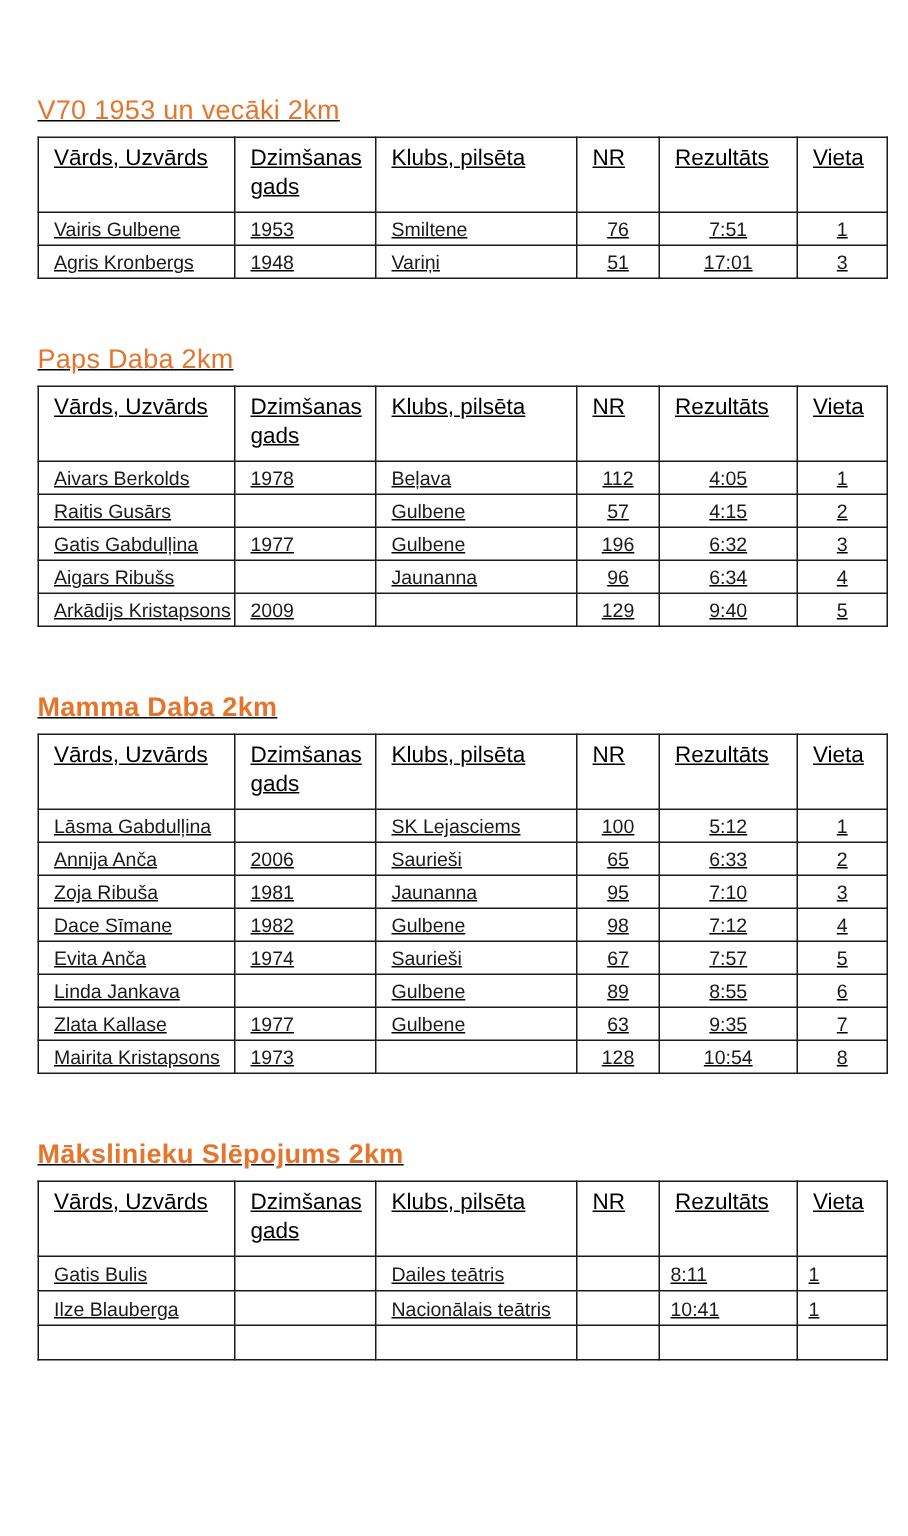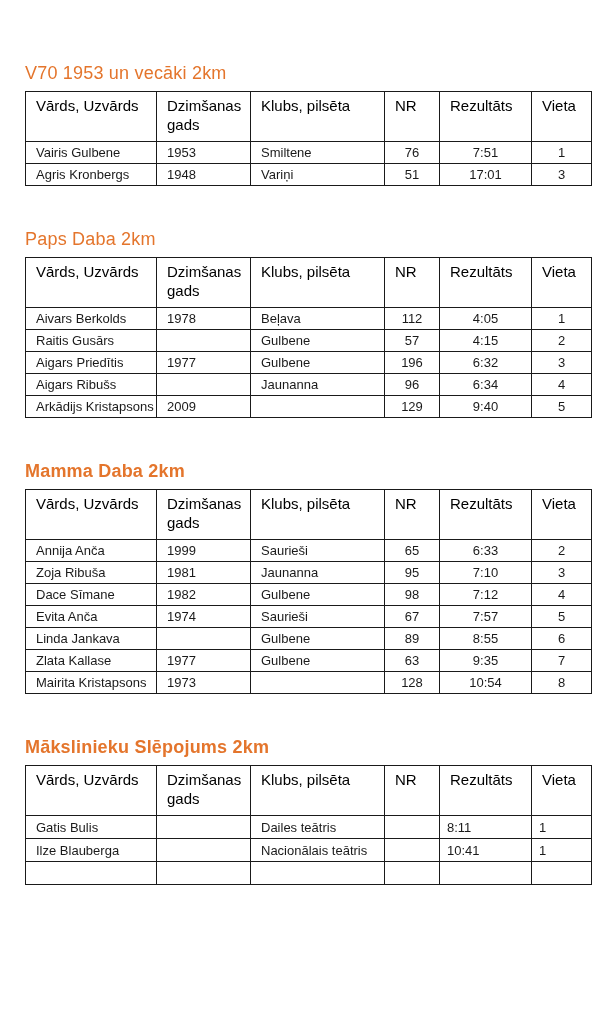--- a/index.html
+++ b/index.html
@@ -4,20 +4,21 @@
 <style>
   * { margin: 0; padding: 0; box-sizing: border-box; }
   html, body {
     width: 605px;
     background: #ffffff;
     font-family: "Liberation Sans", sans-serif;
   }
   body { height: 1024px; overflow: hidden; }
   .page {
     padding: 62px 14px 0 25px;
+    text-decoration: underline;
   }
   .section { margin-bottom: 42px; }
   .section-title {
     color: #e4752c;
     font-size: 18px;
     font-weight: 400;
     line-height: 22px;
     margin-bottom: 7px;
     letter-spacing: 0.2px;
   }
@@ -145,21 +146,21 @@
           </tr>
           <tr>
             <td>Raitis Gusārs</td>
             <td></td>
             <td>Gulbene</td>
             <td>57</td>
             <td>4:15</td>
             <td>2</td>
           </tr>
           <tr>
-            <td>Aigars Priedītis</td>
+            <td>Gatis Gabdulļina</td>
             <td>1977</td>
             <td>Gulbene</td>
             <td>196</td>
             <td>6:32</td>
             <td>3</td>
           </tr>
           <tr>
             <td>Aigars Ribušs</td>
             <td></td>
             <td>Jaunanna</td>
@@ -195,22 +196,30 @@
           <th>Vārds, Uzvārds</th>
           <th>Dzimšanas gads</th>
           <th>Klubs, pilsēta</th>
           <th>NR</th>
           <th>Rezultāts</th>
           <th>Vieta</th>
         </tr>
       </thead>
       <tbody>
           <tr>
+            <td>Lāsma Gabdulļina</td>
+            <td></td>
+            <td>SK Lejasciems</td>
+            <td>100</td>
+            <td>5:12</td>
+            <td>1</td>
+          </tr>
+          <tr>
             <td>Annija Anča</td>
-            <td>1999</td>
+            <td>2006</td>
             <td>Saurieši</td>
             <td>65</td>
             <td>6:33</td>
             <td>2</td>
           </tr>
           <tr>
             <td>Zoja Ribuša</td>
             <td>1981</td>
             <td>Jaunanna</td>
             <td>95</td>

